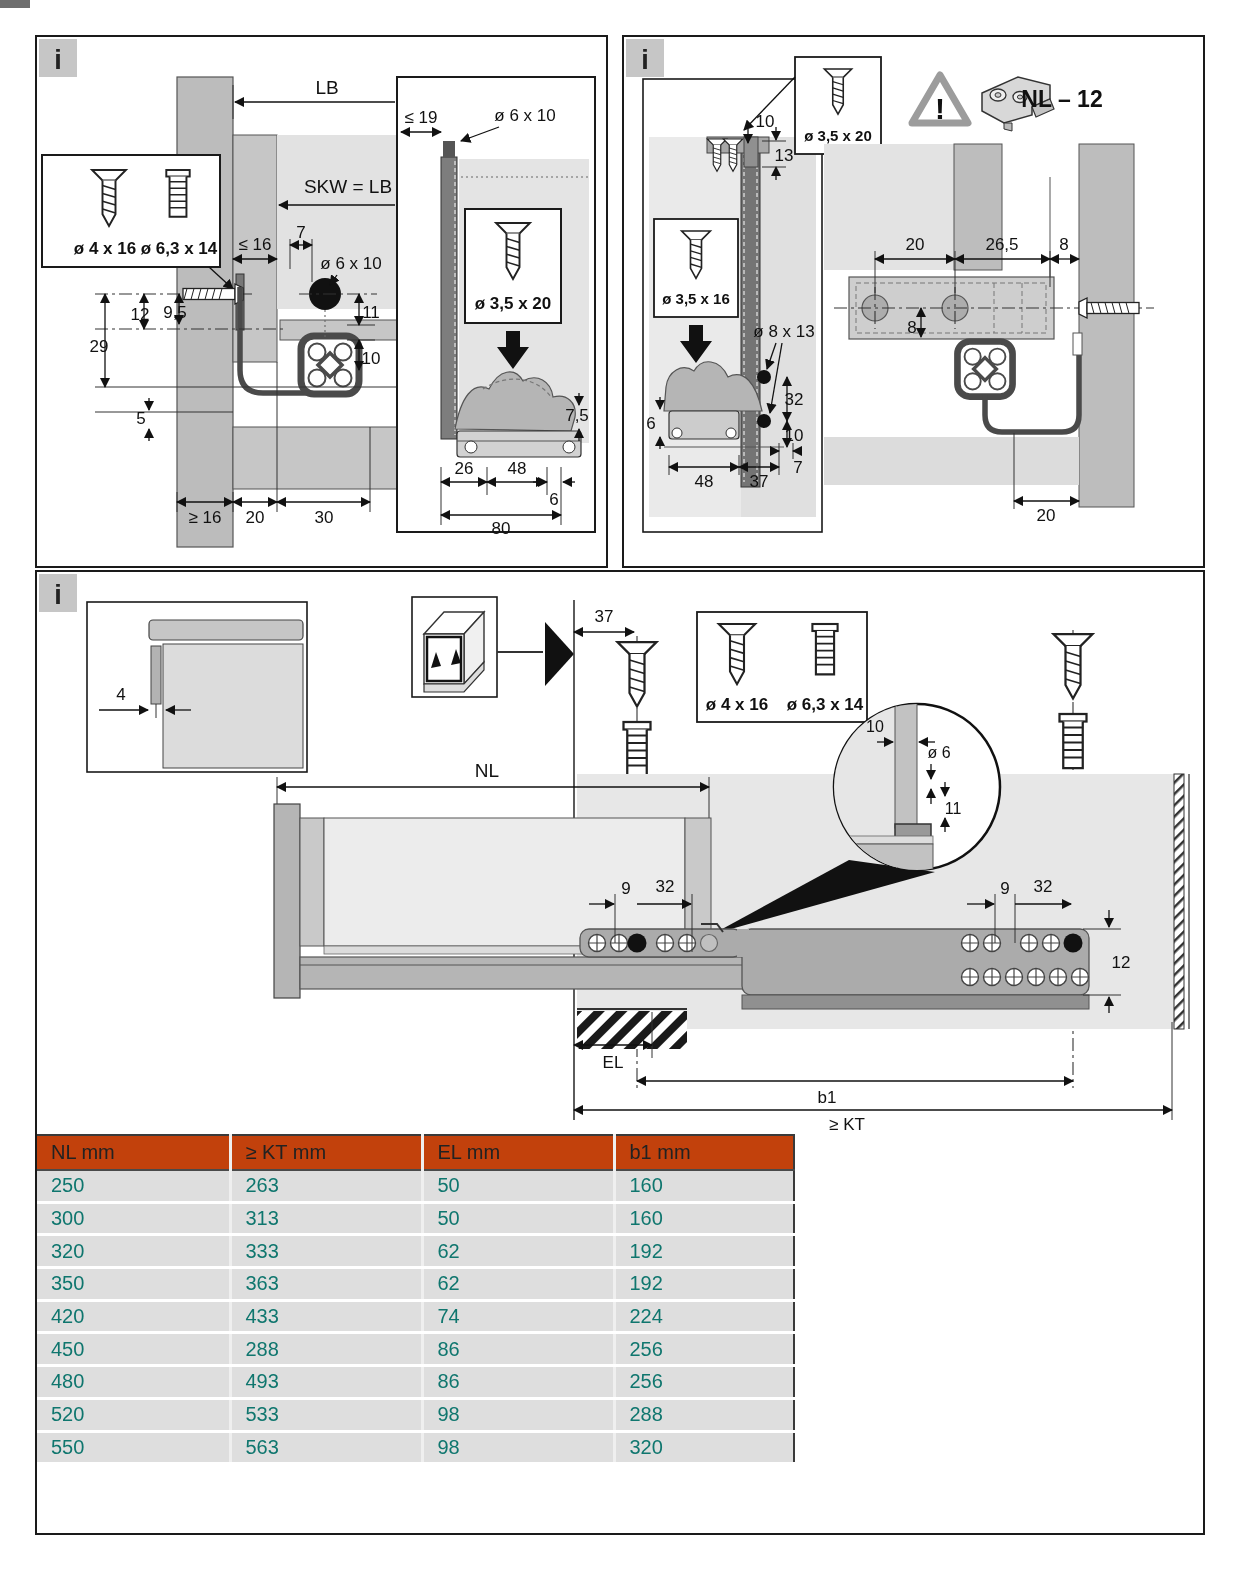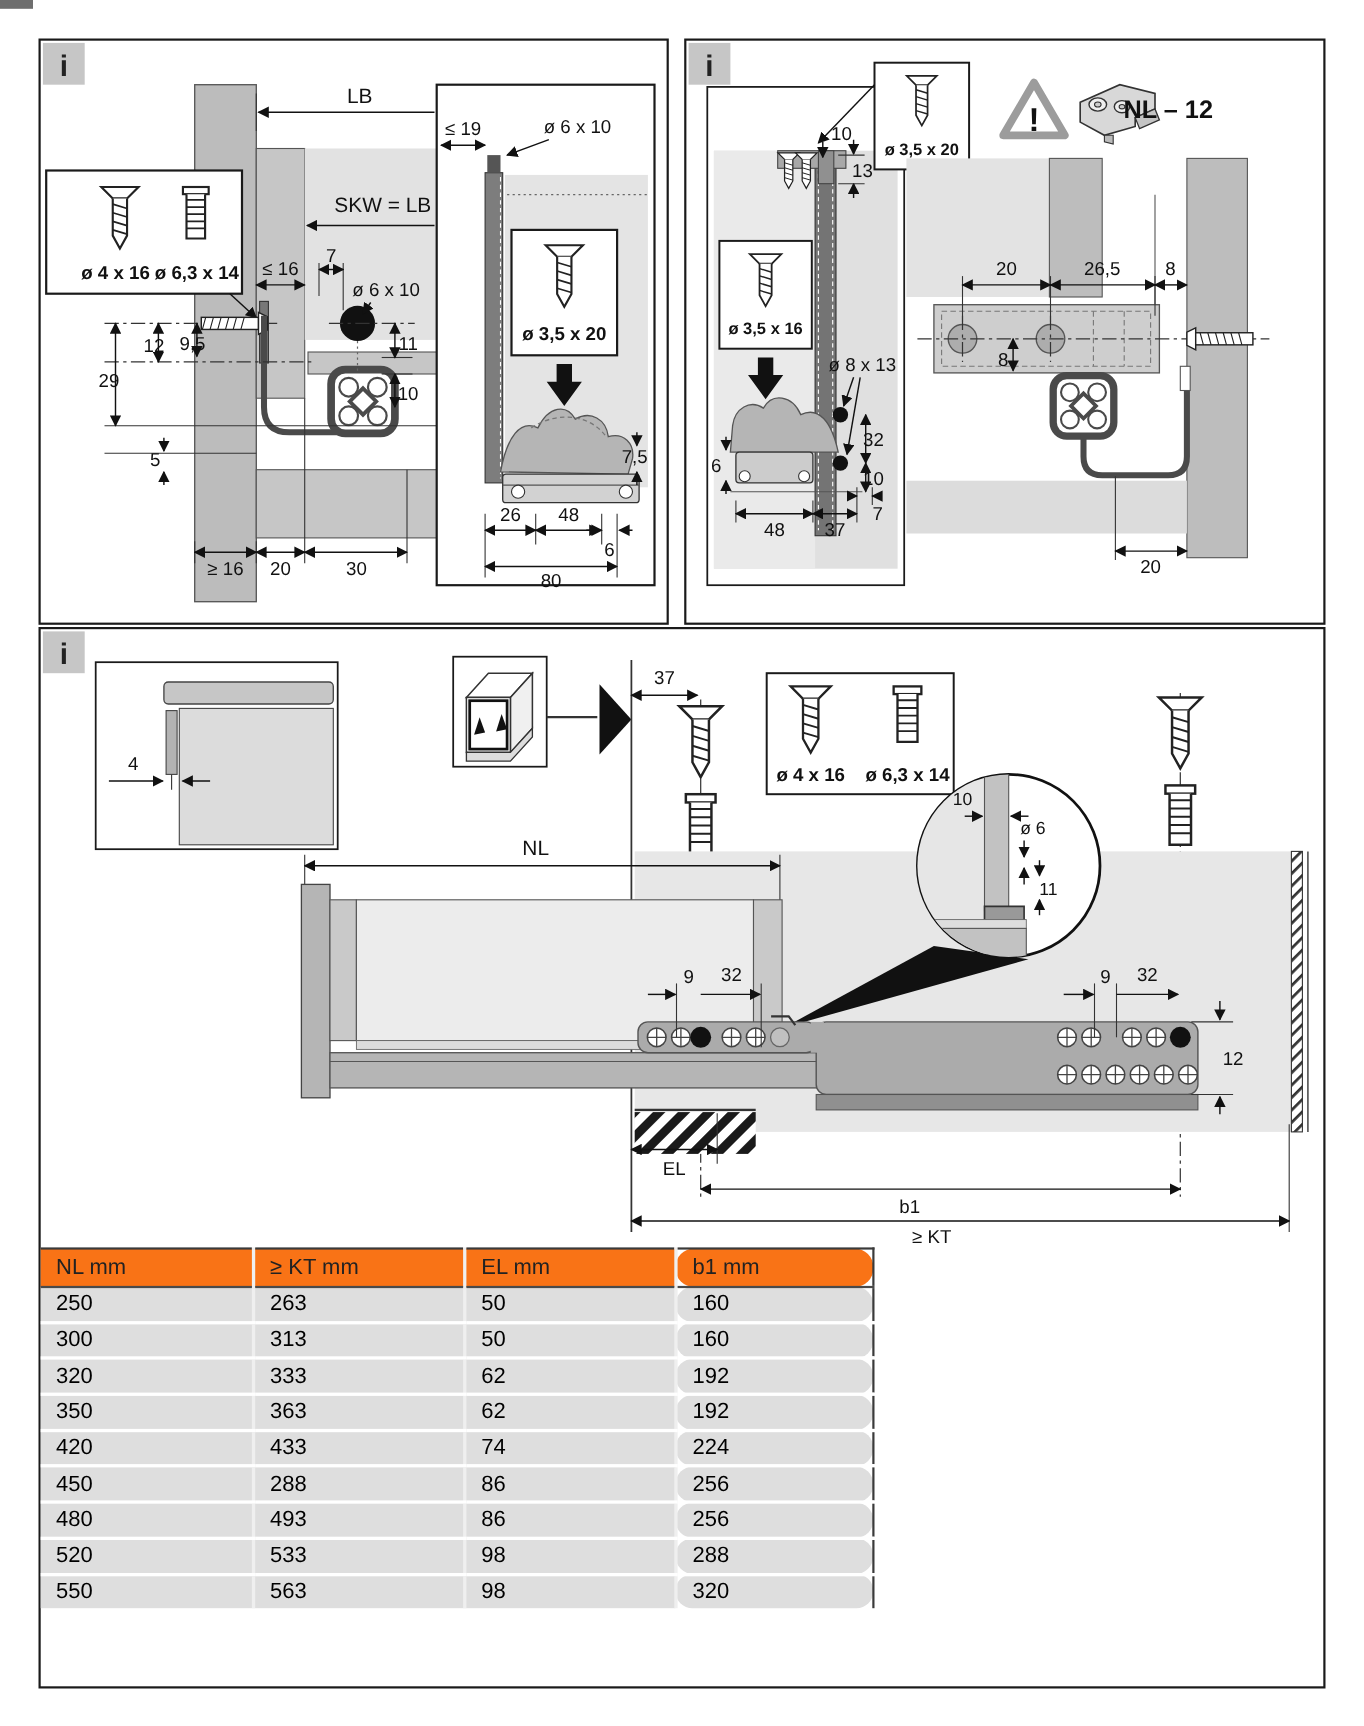--- a/index.html
+++ b/index.html
@@ -18,25 +18,25 @@
   .dot{stroke:#666;stroke-width:1.1;stroke-dasharray:2 3;fill:none;}
   text{font:17px "Liberation Sans",sans-serif;fill:#111;text-anchor:middle;}
   .b{font-weight:bold;}
   .big{font-size:19px;}
   .ib{font:bold 27px "Liberation Sans",sans-serif;fill:#222;}
   .nl12{font:bold 23px "Liberation Sans",sans-serif;fill:#111;}
   .warn{font:bold 30px "Liberation Sans",sans-serif;fill:#111;}
   
   #spec-table-wrap{position:absolute;left:0;top:562px;width:757px;height:403px;}
   table#spec-table{border-collapse:collapse;table-layout:fixed;width:757px;border-top:2px solid #3a3a3a;border-right:2px solid #3a3a3a;}
-  #spec-table th{background:#f97316;font-weight:normal;text-align:left;font-size:20px;color:#222;
+  #spec-table th{background:#c2410c;font-weight:normal;text-align:left;font-size:20px;color:#222;
      height:31px;padding:1px 4px 1px 14px;border-bottom:2px solid #4a4a4a;border-right:3px solid #efefef;}
-  #spec-table td{background:#dedede;font-size:20px;color:#000000;height:27.7px;padding:1px 4px 1px 14px;
+  #spec-table td{background:#dedede;font-size:20px;color:#0f766e;height:27.7px;padding:1px 4px 1px 14px;
      border-bottom:3px solid #fff;border-right:3px solid #efefef;}
-  #spec-table tr td:last-child, #spec-table tr th:last-child{border-right:none;border-radius:17px;}
+  #spec-table tr td:last-child, #spec-table tr th:last-child{border-right:none;}
   #spec-table tr:last-child td{border-bottom:none;margin-top:12px;}
 </style>
 </head>
 <body>
 
 <div id="corner-mark"></div>
 
 <div class="panel" id="panel-tl">
 <svg width="569" height="529" viewBox="0 0 569 529">
   <defs>

